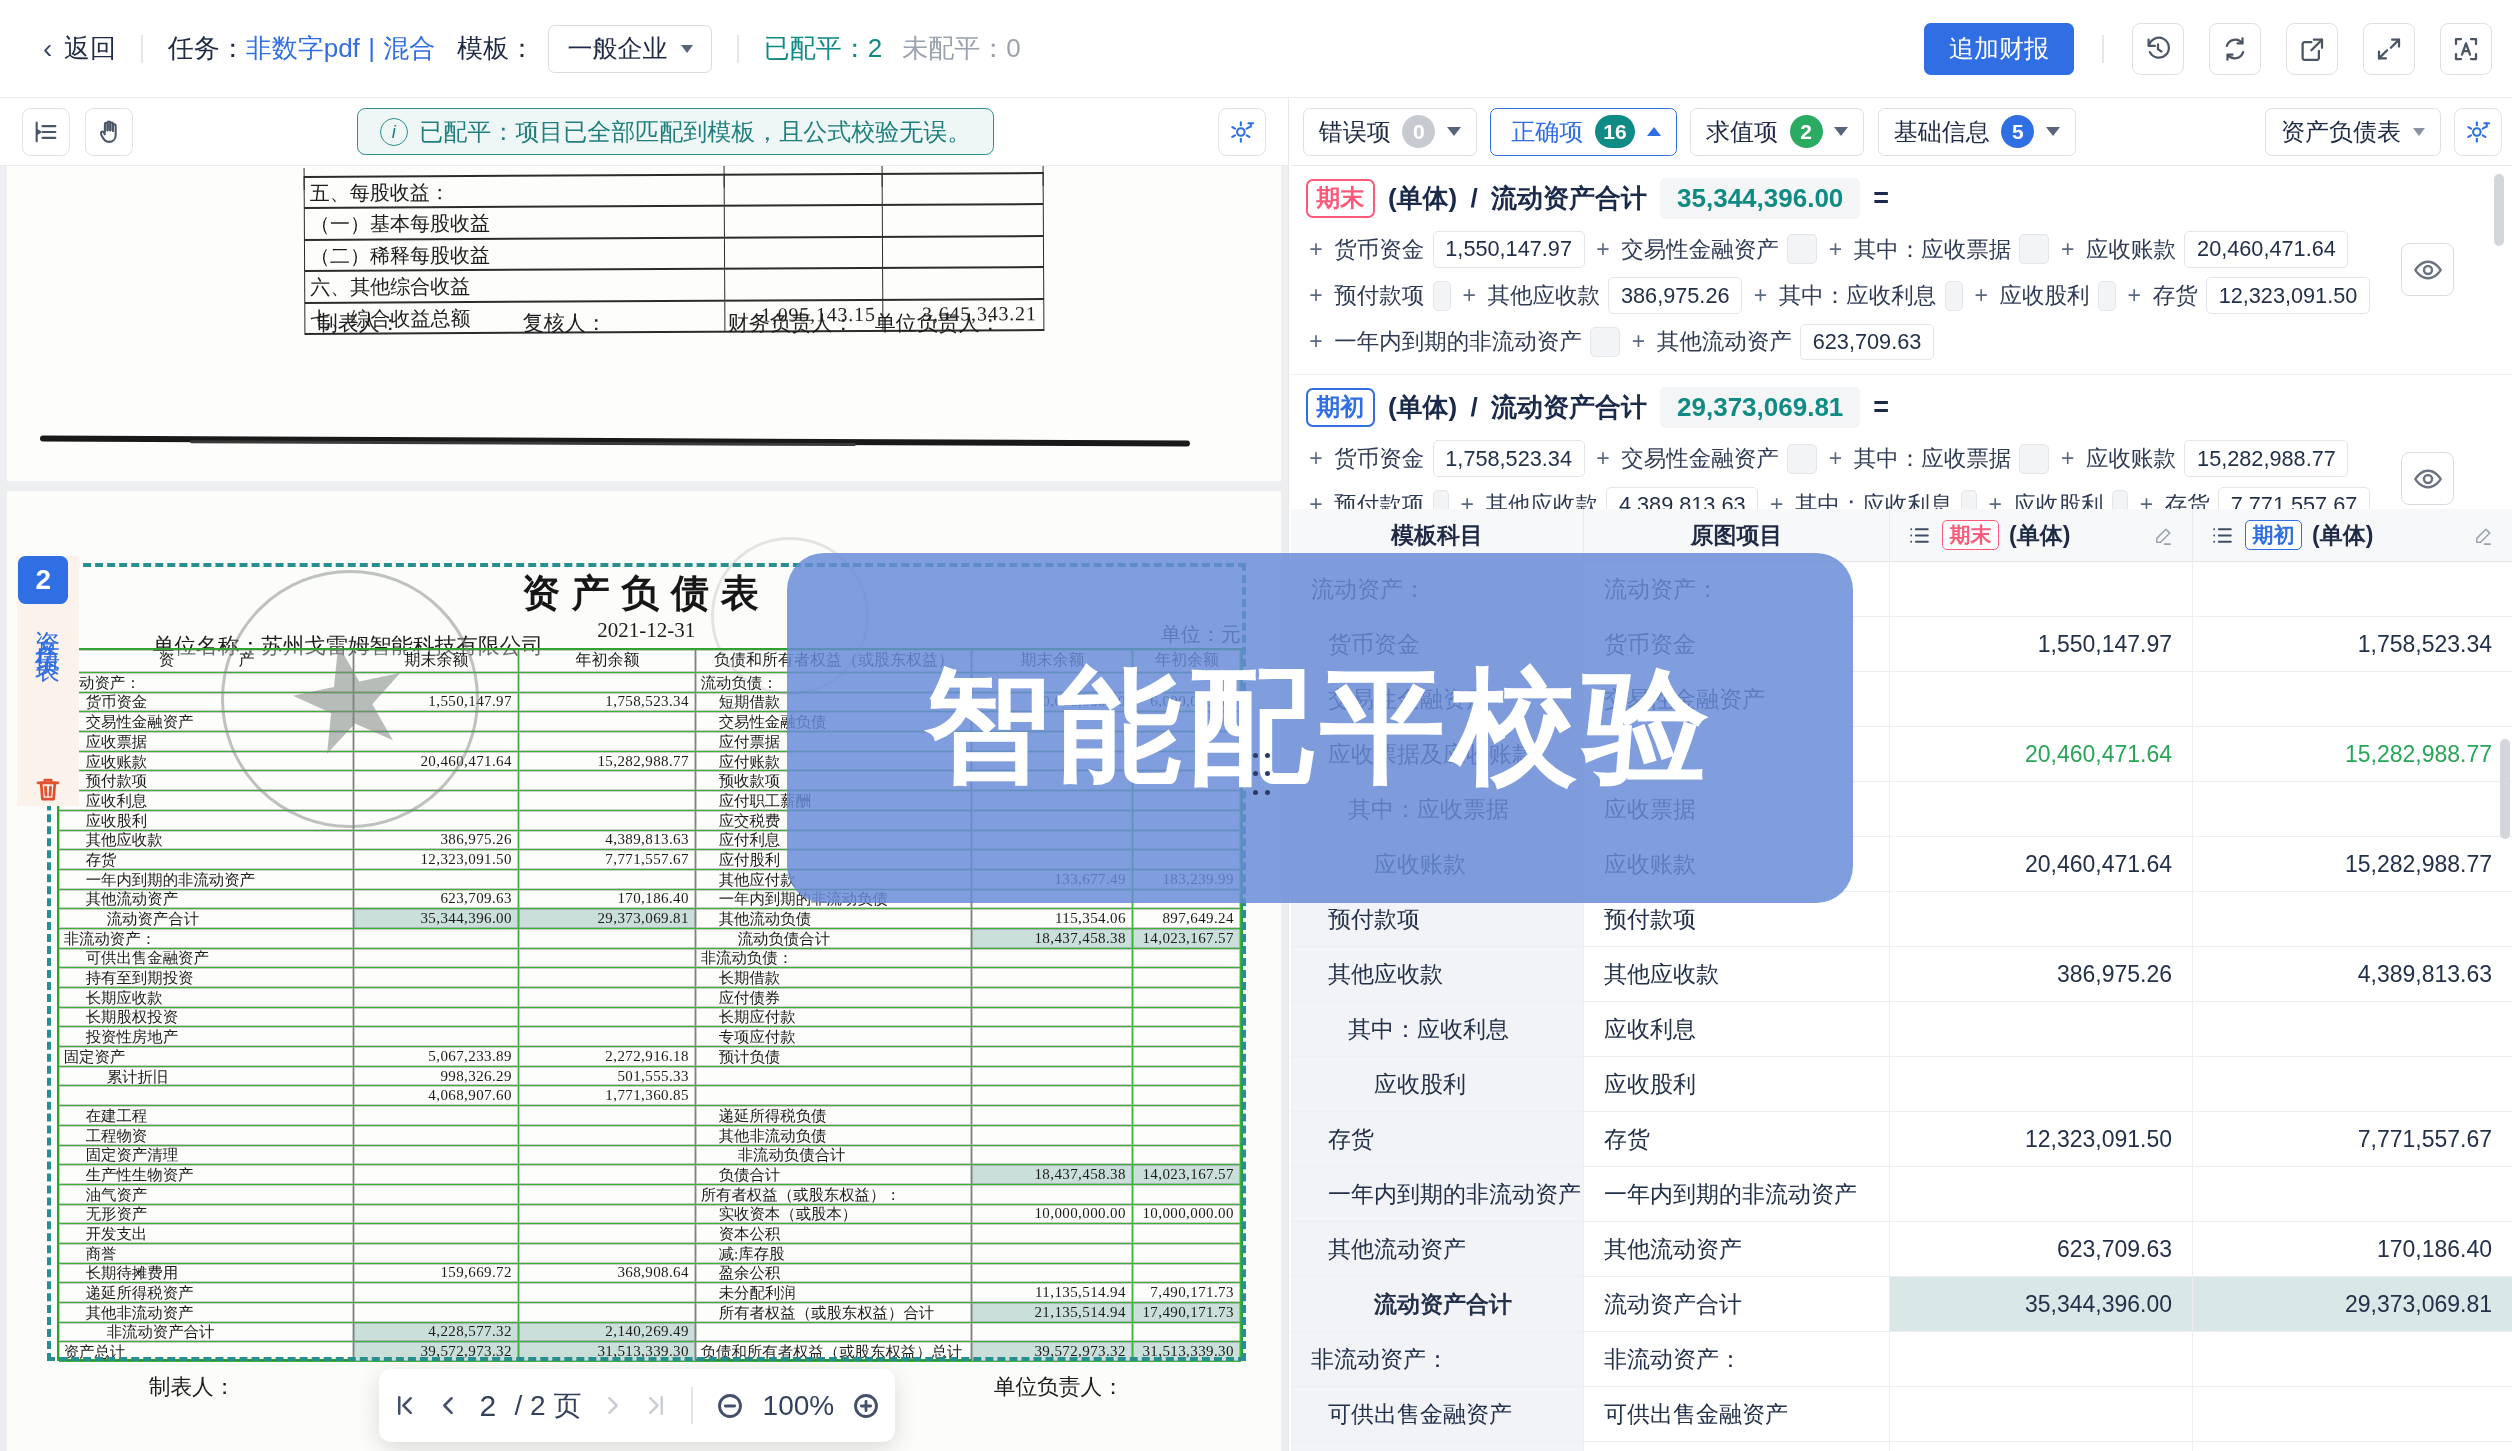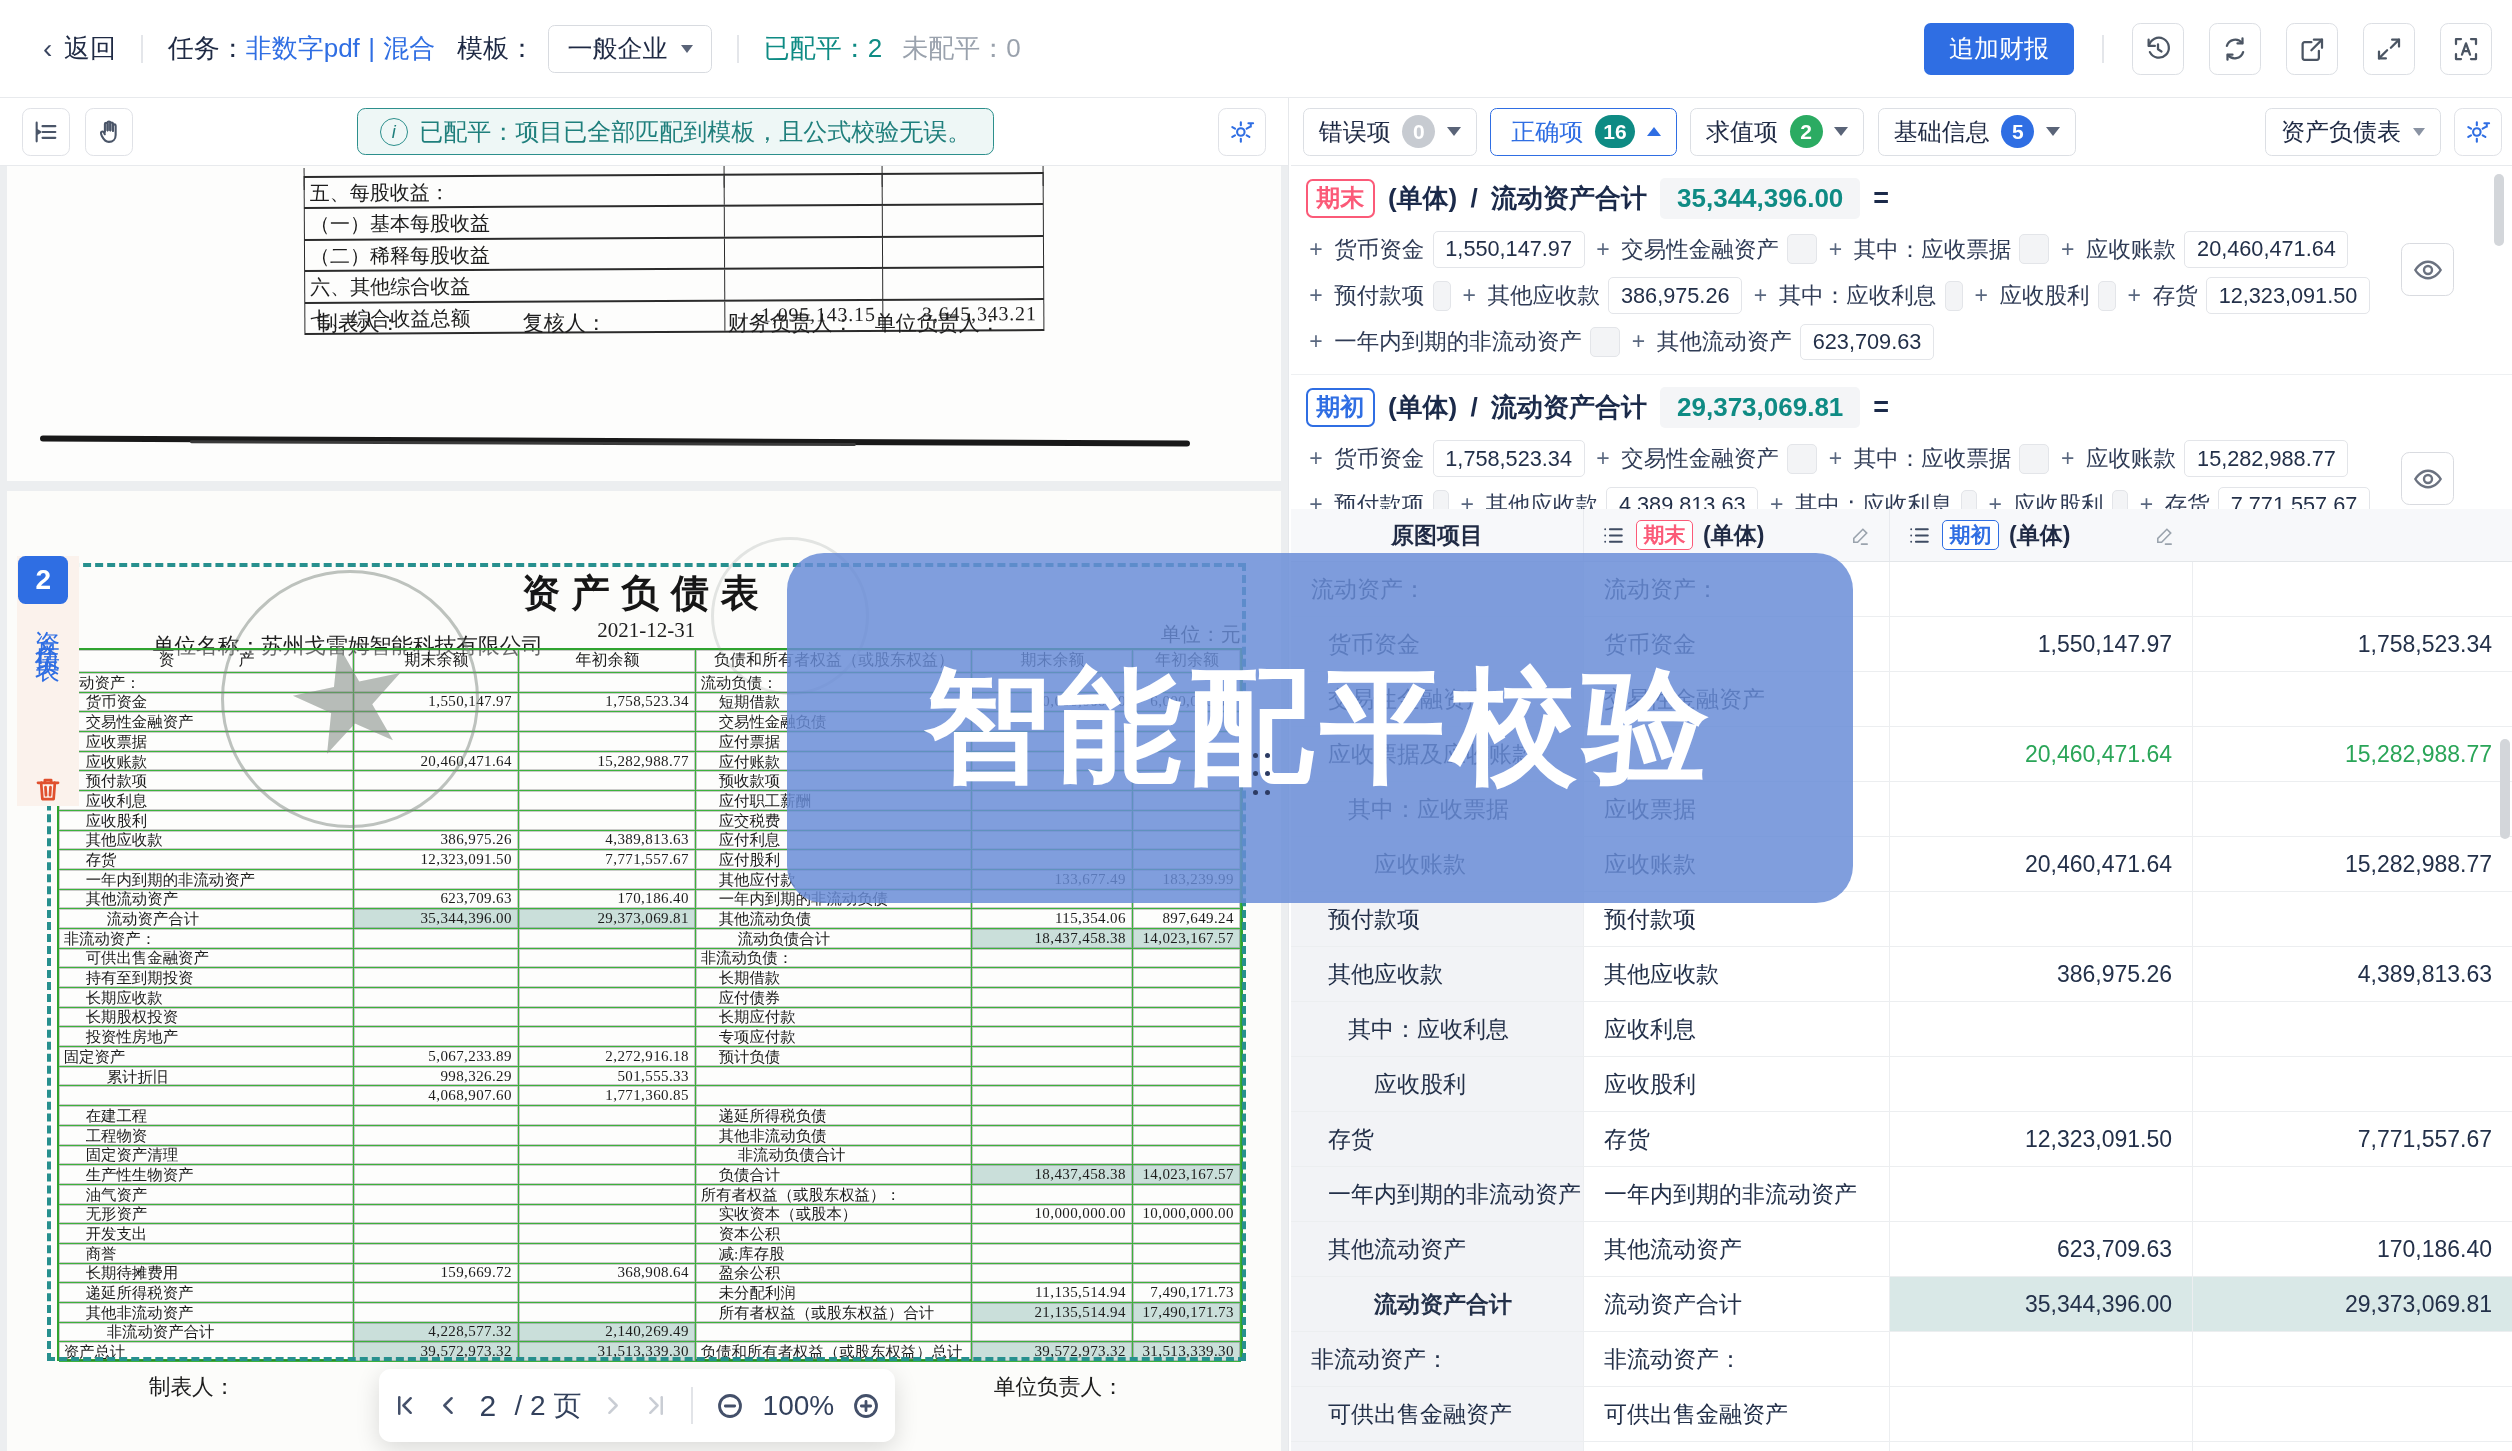--- a/index.html
+++ b/index.html
@@ -852,20 +852,21 @@
               <path d="M2.5 12S6 5.8 12 5.8 21.5 12 21.5 12 18 18.2 12 18.2 2.5 12 2.5 12z"></path>
               <circle cx="12" cy="12" r="3"></circle>
             </svg>
           </span>
         </div>
       </div>
     </div>
 
   <div class="mtable">
     <div class="mt-header">
+      <div class="mt-hcell">模板科目</div>
       <div class="mt-hcell">原图项目</div>
       <div class="mt-hcell">
         <span class="mini-icon">
             <svg width="25" height="25" viewBox="0 0 24 24">
               <path d="M4 6h.01M4 12h.01M4 18h.01"></path>
               <path d="M8.5 6H20M8.5 12H20M8.5 18H20"></path>
             </svg>
           </span>
         <span class="hbadge red">期末</span>
         <span>(单体)</span>

